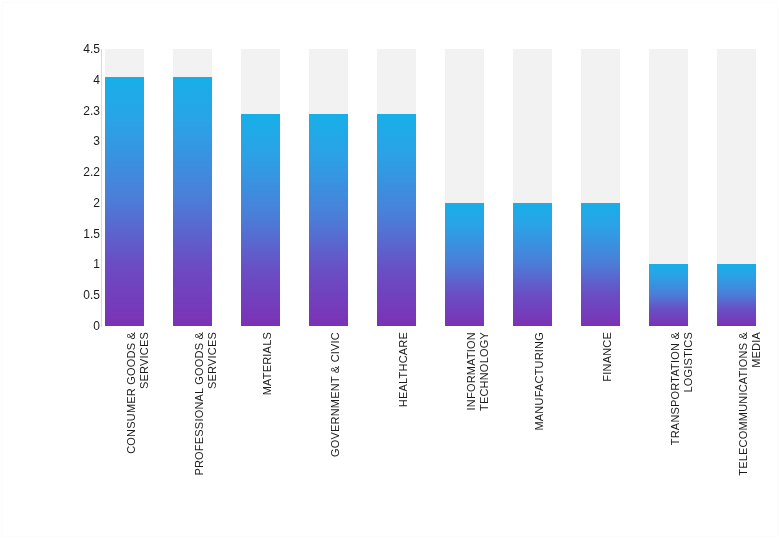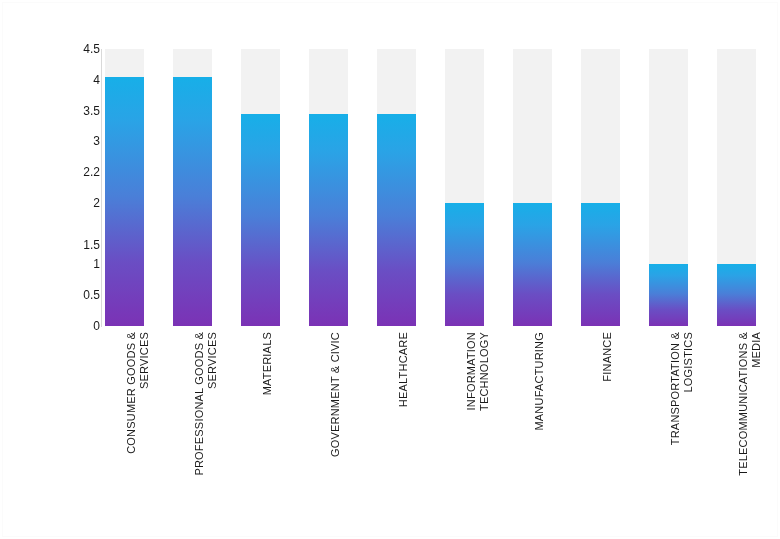--- a/index.html
+++ b/index.html
@@ -141,25 +141,25 @@
 </head>
 <body>
 
 <div id="chart-root">
 
   <div id="chart-frame"></div>
 
   <div id="y-axis">
       <div class="y-tick" style="top: 8px;">4.5</div>
       <div class="y-tick" style="top: 38.7778px;">4</div>
-      <div class="y-tick" style="top: 69.5556px;">3.5</div>
+      <div class="y-tick" style="top: 69.5556px;">2.3</div>
       <div class="y-tick" style="top: 100.333px;">3</div>
       <div class="y-tick" style="top: 131.111px;">2.2</div>
       <div class="y-tick" style="top: 161.889px;">2</div>
-      <div class="y-tick" style="top: 192.667px; margin-top: 11px;">1.5</div>
+      <div class="y-tick" style="top: 192.667px;">1.5</div>
       <div class="y-tick" style="top: 223.444px;">1</div>
       <div class="y-tick" style="top: 254.222px;">0.5</div>
       <div class="y-tick" style="top: 285px;">0</div>
     </div>
   <div id="y-axis-line"></div>
 
   <div id="plot-area">
       <div class="bar-slot" style="left: 0px; width: 39px; height: 277px;">
         <div class="bar-track"></div>
         <div class="bar-fill" title="CONSUMER GOODS &amp; SERVICES: 4.05" style="height: 249.3px;"></div>

